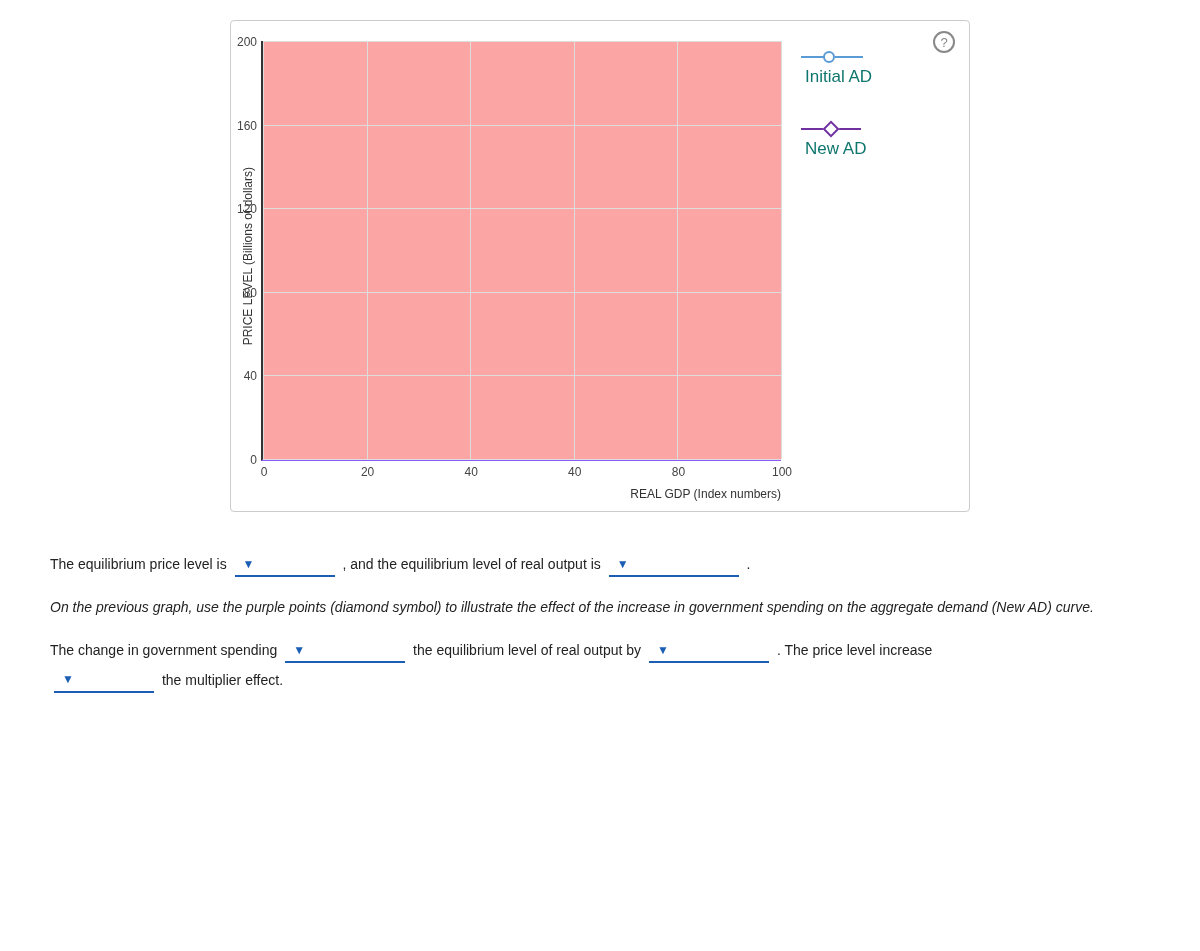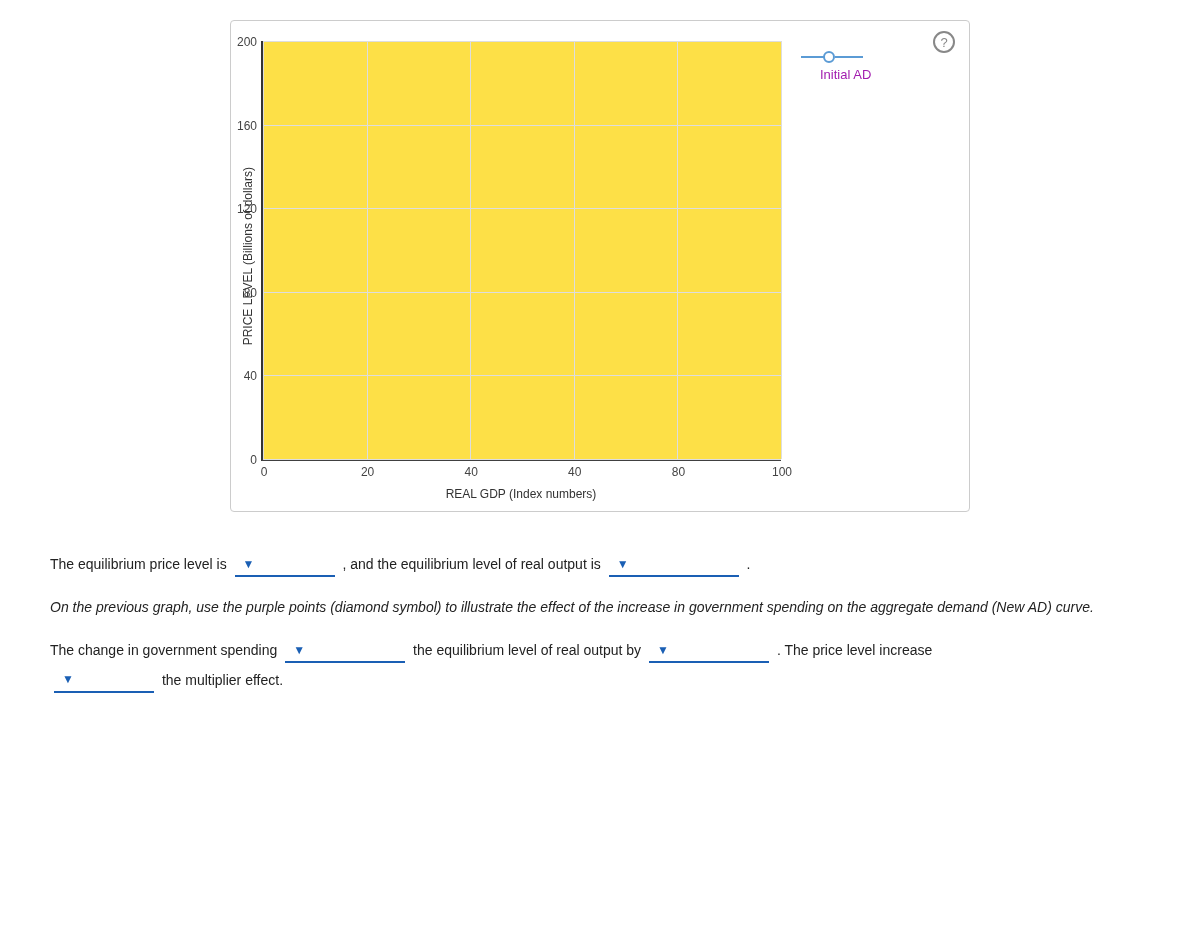--- a/index.html
+++ b/index.html
@@ -57,23 +57,23 @@
 
     .chart-area {
       flex: 1;
       position: relative;
     }
 
     .plot-area {
       position: relative;
       width: 520px;
       height: 420px;
-      background: #fde047;
+      background: #fca5a5;
       border-left: 2px solid #333;
-      border-bottom: 2px solid #404040;
+      border-bottom: 2px solid #8b5cf6;
     }
 
     
     .grid-line-h {
       position: absolute;
       left: 0;
       width: 100%;
       border-top: 1px solid #ddd;
     }
 
@@ -96,21 +96,21 @@
 
     .x-tick-label {
       position: absolute;
       bottom: -20px;
       transform: translateX(-50%);
       font-size: 12px;
       color: #444;
     }
 
     .x-axis-label {
-      text-align: center;
+      text-align: right;
       font-size: 12px;
       color: #333;
       margin-top: 26px;
       margin-left: 0;
       width: 520px;
     }
 
     .legend-area {
       width: 160px;
       margin-left: 20px;
@@ -155,23 +155,23 @@
 
     .legend-diamond {
       width: 12px;
       height: 12px;
       transform: rotate(45deg);
       border: 2px solid;
       background: #fff;
     }
 
     .legend-label {
-      font-size: 13px;
-      color: #a21caf;
-      margin-left: 19px;
+      font-size: 17px;
+      color: #0f766e;
+      margin-left: 4px;
     }
 
     
     .questions {
       padding: 10px 30px;
       line-height: 1.8;
     }
 
     .inline-select {
       display: inline-flex;
@@ -270,20 +270,28 @@
       <div class="legend-item">
         <div class="legend-marker-row">
           <div class="legend-line" style="background:#5b9bd5;"></div>
           <div class="legend-dot" style="border-color:#5b9bd5; background:#fff; margin-left:-6px;"></div>
           <div class="legend-line" style="background:#5b9bd5;"></div>
         </div>
         <span class="legend-label">Initial AD</span>
       </div>
 
 
+      <div class="legend-item">
+        <div class="legend-marker-row">
+          <div class="legend-line" style="background:#7030a0;"></div>
+          <div class="legend-diamond" style="border-color:#7030a0; background:#fff; margin-left:-4px; margin-right:-4px;"></div>
+          <div class="legend-line" style="background:#7030a0;"></div>
+        </div>
+        <span class="legend-label">New AD</span>
+      </div>
 
     </div>
   </div>
 </div>
 
 <div class="questions">
 
   <div class="question-block">
     <span>The equilibrium price level is</span>
     <span class="inline-select">

